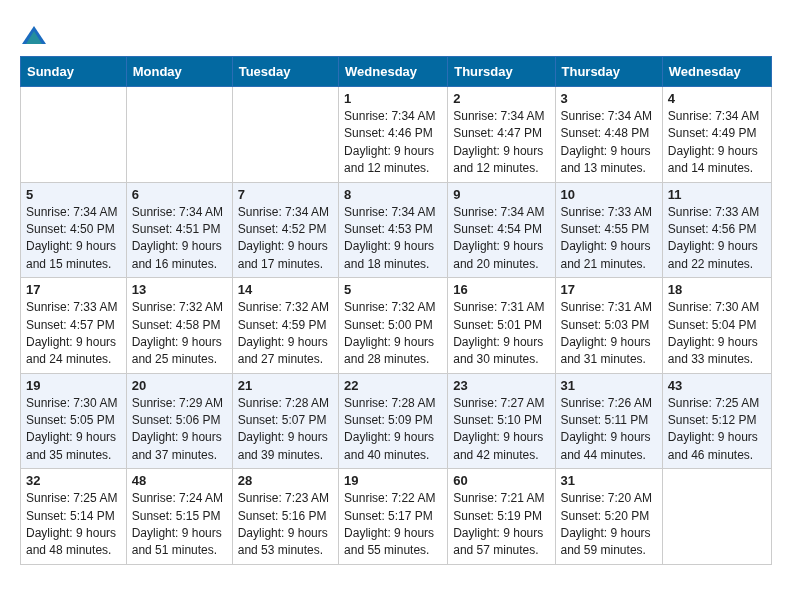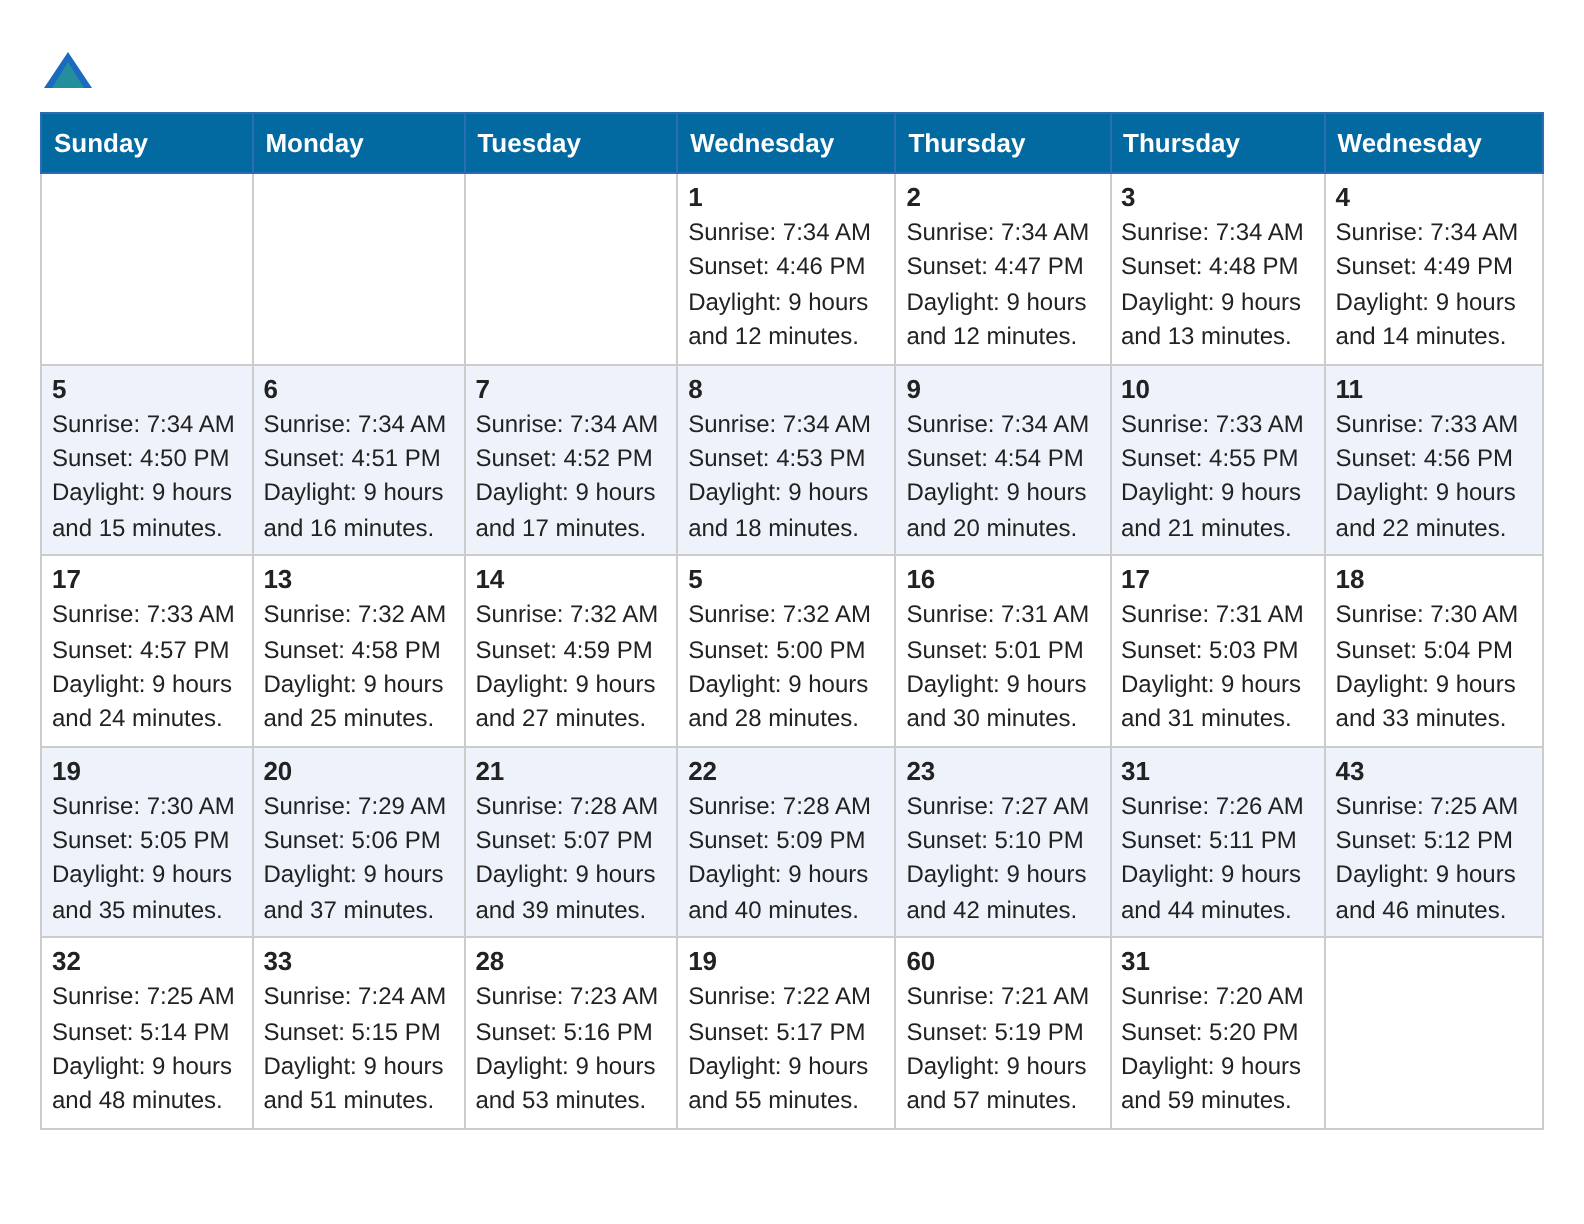--- a/index.html
+++ b/index.html
@@ -249,21 +249,21 @@
             <div class="day-num">43</div>
             <div class="day-info">Sunrise: 7:25 AM<br>Sunset: 5:12 PM<br>Daylight: 9 hours<br>and 46 minutes.</div>
           </td>
         </tr>
         <tr class="week-row">
           <td>
             <div class="day-num">32</div>
             <div class="day-info">Sunrise: 7:25 AM<br>Sunset: 5:14 PM<br>Daylight: 9 hours<br>and 48 minutes.</div>
           </td>
           <td>
-            <div class="day-num">33</div>
+            <div class="day-num">48</div>
             <div class="day-info">Sunrise: 7:24 AM<br>Sunset: 5:15 PM<br>Daylight: 9 hours<br>and 51 minutes.</div>
           </td>
           <td>
             <div class="day-num">28</div>
             <div class="day-info">Sunrise: 7:23 AM<br>Sunset: 5:16 PM<br>Daylight: 9 hours<br>and 53 minutes.</div>
           </td>
           <td>
             <div class="day-num">19</div>
             <div class="day-info">Sunrise: 7:22 AM<br>Sunset: 5:17 PM<br>Daylight: 9 hours<br>and 55 minutes.</div>
           </td>

